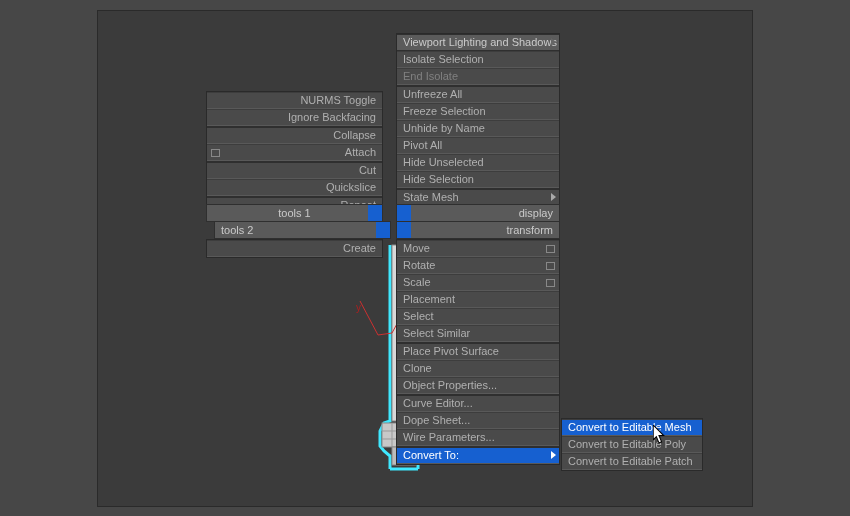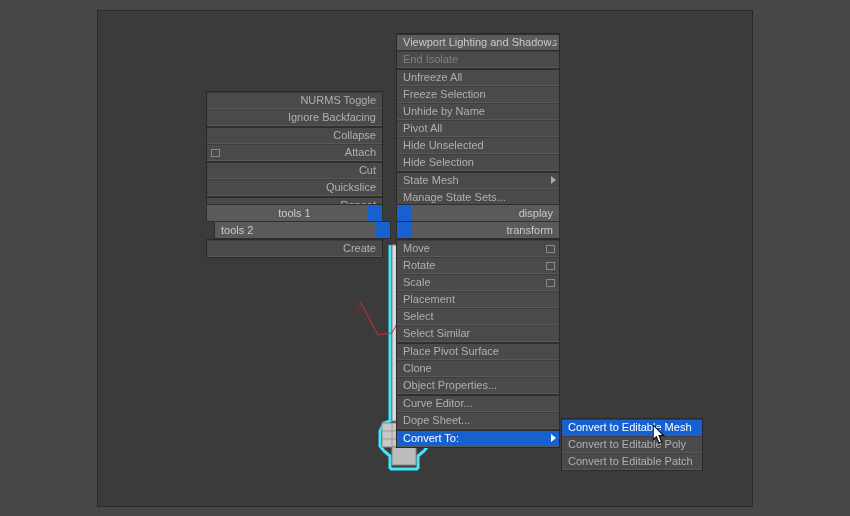--- a/index.html
+++ b/index.html
@@ -170,20 +170,21 @@
 
   <div class="panel left" style="left:108px; top:228px; width:175px;">
      <div class="row">Create</div>
   </div>
 
   <div class="panel right" style="left:298px; top:22px; width:162px;">
     <div class="row head">
       <span>Viewport Lighting and Shadows</span>
       <span class="arrow-right dark"></span>
     </div>
+    <div class="row">Isolate Selection</div>
     <div class="row dim">End Isolate</div>
     <div class="row sep-top">Unfreeze All</div>
     <div class="row">Freeze Selection</div>
     <div class="row">Unhide by Name</div>
     <div class="row">Pivot All</div>
     <div class="row">Hide Unselected</div>
     <div class="row">Hide Selection</div>
     <div class="row sep-top">
       <span>State Mesh</span>
       <span class="arrow-right"></span>
@@ -214,20 +215,21 @@
       <span class="box-icon right-side"></span>
     </div>
     <div class="row">Placement</div>
     <div class="row">Select</div>
     <div class="row">Select Similar</div>
     <div class="row sep-top">Place Pivot Surface</div>
     <div class="row">Clone</div>
     <div class="row">Object Properties...</div>
     <div class="row sep-top">Curve Editor...</div>
     <div class="row">Dope Sheet...</div>
+    <div class="row">Wire Parameters...</div>
     <div class="row highlight sep-top">
       <span>Convert To:</span>
       <span class="arrow-right"></span>
     </div>
   </div>
 
   <div class="submenu" style="left:463px; top:407px; width:140px;">
     <div class="row highlight">Convert to Editable Mesh</div>
     <div class="row">Convert to Editable Poly</div>
     <div class="row">Convert to Editable Patch</div>

